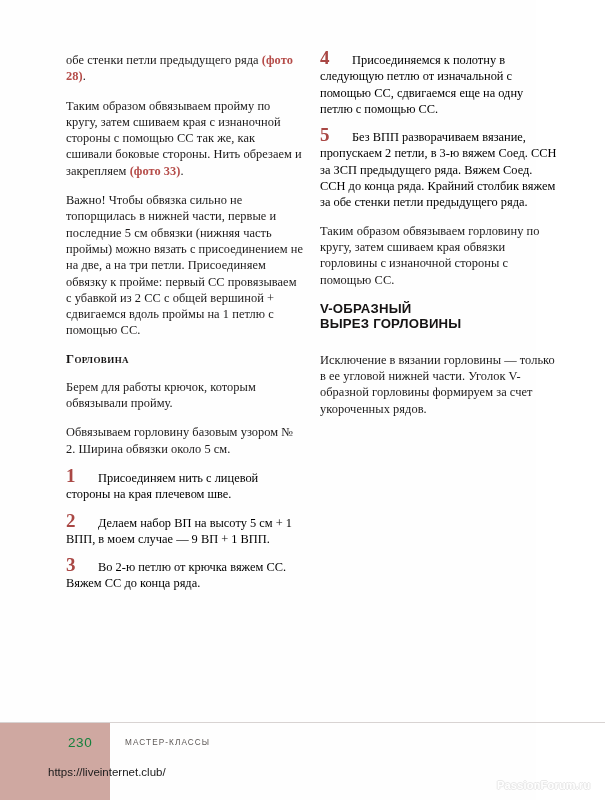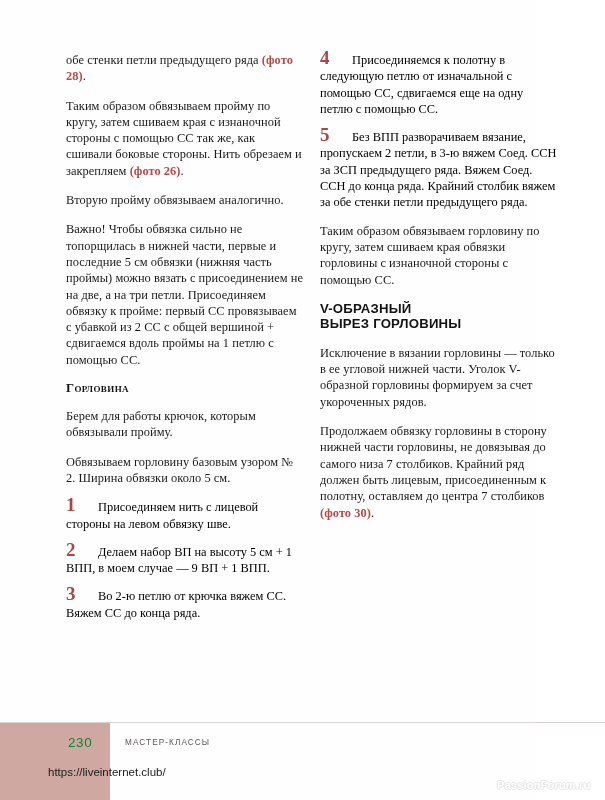--- a/index.html
+++ b/index.html
@@ -61,21 +61,21 @@
     margin: 2px 0 12px 0;
     font-size: 12.6px;
     line-height: 15px;
     font-variant: small-caps;
     font-weight: bold;
     letter-spacing: 0.4px;
     color: #151313;
   }
 
   h2.section-head-caps {
-    margin: 8px 0 13px 0;
+    margin: 8px 0 20px 0;
     font-family: "Liberation Sans", sans-serif;
     font-size: 13.2px;
     line-height: 15.5px;
     font-weight: bold;
     letter-spacing: 0.2px;
     color: #151313;
     text-transform: uppercase;
   }
 
   .step {
@@ -165,35 +165,34 @@
 <body>
 
 <div class="page">
 
   <div class="columns">
 
     <div class="col col-left">
 
       <p class="para"><span>обе стенки петли предыдущего ряда </span><span class="photo-ref">(фото 28)</span><span>.</span></p>
 
-      <p class="para"><span>Таким образом обвязываем пройму по кругу, затем сшиваем края с изнаночной стороны с помощью СС так же, как сшивали боковые стороны. Нить обрезаем и закрепляем </span><span class="photo-ref">(фото 26)</span><span>.</span></p>
-
-      <p class="para">Вторую пройму обвязываем аналогично.</p>
+      <p class="para"><span>Таким образом обвязываем пройму по кругу, затем сшиваем края с изнаночной стороны с помощью СС так же, как сшивали боковые стороны. Нить обрезаем и закрепляем </span><span class="photo-ref">(фото 33)</span><span>.</span></p>
+
 
       <p class="para"><span class="bold-lead">Важно!</span><span> Чтобы обвязка сильно не топорщилась в нижней части, первые и последние 5 см обвязки (нижняя часть проймы) можно вязать с присоединением не на две, а на три петли. Присоединяем обвязку к пройме: первый СС провязываем с убавкой из 2 СС с общей вершиной + сдвигаемся вдоль проймы на 1 петлю с помощью СС.</span></p>
 
       <h2 class="section-head">Горловина</h2>
 
       <p class="para">Берем для работы крючок, которым обвязывали пройму.</p>
 
       <p class="para">Обвязываем горловину базовым узором № 2. Ширина обвязки около 5 см.</p>
 
       <div class="step">
         <span class="step-num">1</span>
-        <div class="step-body">Присоединяем нить с лицевой стороны на левом обвязку шве.</div>
+        <div class="step-body">Присоединяем нить с лицевой стороны на края плечевом шве.</div>
       </div>
 
       <div class="step">
         <span class="step-num">2</span>
         <div class="step-body">Делаем набор ВП на высоту 5 см + 1 ВПП, в моем случае — 9 ВП + 1 ВПП.</div>
       </div>
 
       <div class="step">
         <span class="step-num">3</span>
         <div class="step-body">Во 2-ю петлю от крючка вяжем СС. Вяжем СС до конца ряда.</div>
@@ -212,21 +211,20 @@
         <span class="step-num">5</span>
         <div class="step-body">Без ВПП разворачиваем вязание, пропускаем 2 петли, в 3-ю вяжем Соед. ССН за ЗСП предыдущего ряда. Вяжем Соед. ССН до конца ряда. Крайний столбик вяжем за обе стенки петли предыдущего ряда.</div>
       </div>
 
       <p class="para">Таким образом обвязываем горловину по кругу, затем сшиваем края обвязки горловины с изнаночной стороны с помощью СС.</p>
 
       <h2 class="section-head-caps"><span>V-ОБРАЗНЫЙ</span><br><span>ВЫРЕЗ ГОРЛОВИНЫ</span></h2>
 
       <p class="para">Исключение в вязании горловины — только в ее угловой нижней части. Уголок V-образной горловины формируем за счет укороченных рядов.</p>
 
-      <p class="para"><span>Продолжаем обвязку горловины в сторону нижней части горловины, не довязывая до самого низа 7 столбиков. Крайний ряд должен быть лицевым, присоединенным к полотну, оставляем до центра 7 столбиков </span><span class="photo-ref">(фото 30)</span><span>.</span></p>
 
 
     </div>
 
   </div>
 
   <div class="footer-rule"></div>
   <div class="footer-block"></div>
   <div class="page-number">230</div>
   <div class="footer-label">МАСТЕР-КЛАССЫ</div>

